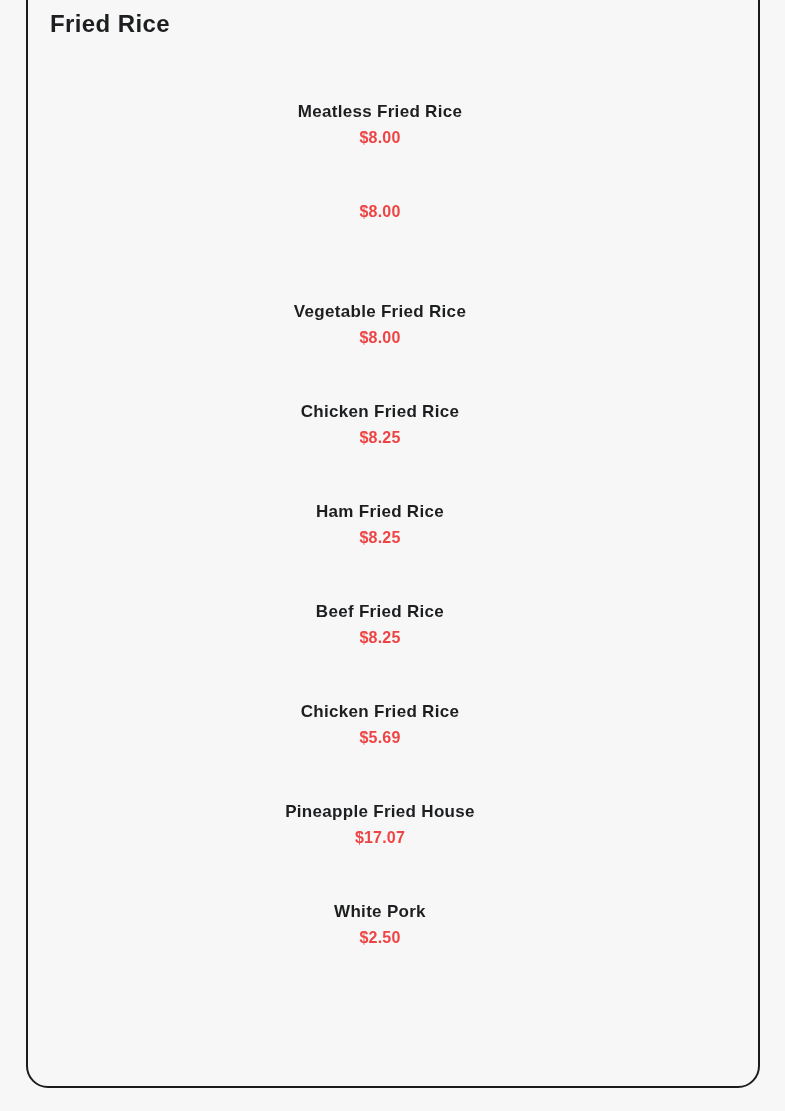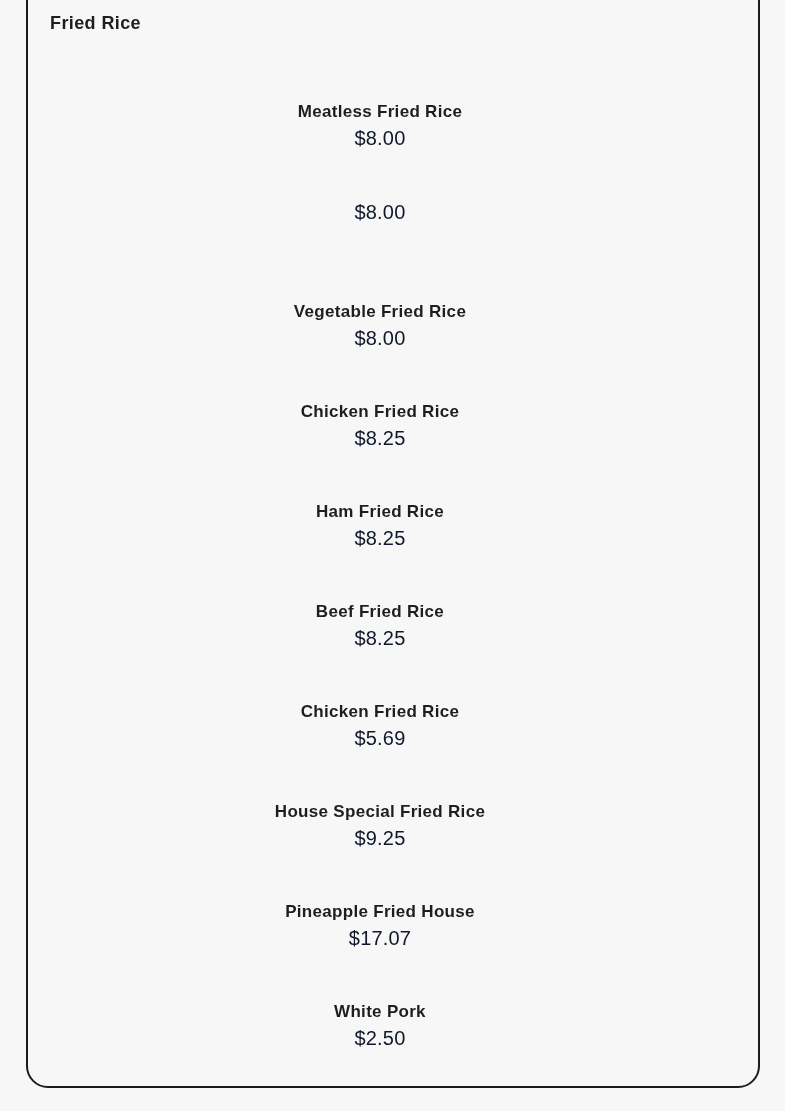--- a/index.html
+++ b/index.html
@@ -25,21 +25,21 @@
   }
   .content {
     position: absolute;
     left: 50px;
     top: 0;
     width: 660px;
   }
   .section-title {
     margin: 0;
     padding-top: 9px;
-    font-size: 18px;
+    font-size: 24px;
     line-height: 29px;
     font-weight: 700;
     letter-spacing: 0.4px;
     color: #1d1e20;
   }
   .menu-items {
     margin-top: 61px;
     text-align: center;
   }
   .menu-item {
@@ -47,25 +47,25 @@
     margin-bottom: 48px;
   }
   .item-name {
     font-size: 17px;
     line-height: 26px;
     font-weight: 700;
     letter-spacing: 0.3px;
     color: #1d1e20;
   }
   .item-price {
-    font-size: 20px;
+    font-size: 16px;
     line-height: 26px;
-    font-weight: 400;
+    font-weight: 700;
     letter-spacing: 0.2px;
-    color: #0f172a;
+    color: #ef4444;
   }
 </style>
 </head>
 <body>
 
 <svg class="menu-frame" width="785" height="1111" viewBox="0 0 785 1111" aria-hidden="true">
   <path d="M 27 -4 L 27 1066 A 21 21 0 0 0 48 1087 L 738 1087 A 21 21 0 0 0 759 1066 L 759 -4" fill="none" stroke="#1b1b1b" stroke-width="2"></path>
 </svg>
 
 <div class="content">
@@ -99,24 +99,20 @@
   <div class="menu-item">
     <div class="item-name">Beef Fried Rice</div>
     <div class="item-price">$8.25</div>
   </div>
 
   <div class="menu-item">
     <div class="item-name">Chicken Fried Rice</div>
     <div class="item-price">$5.69</div>
   </div>
 
-  <div class="menu-item">
-    <div class="item-name">House Special Fried Rice</div>
-    <div class="item-price">$9.25</div>
-  </div>
 
   <div class="menu-item">
     <div class="item-name">Pineapple Fried House</div>
     <div class="item-price">$17.07</div>
   </div>
 
   <div class="menu-item">
     <div class="item-name">White Pork</div>
     <div class="item-price">$2.50</div>
   </div>

